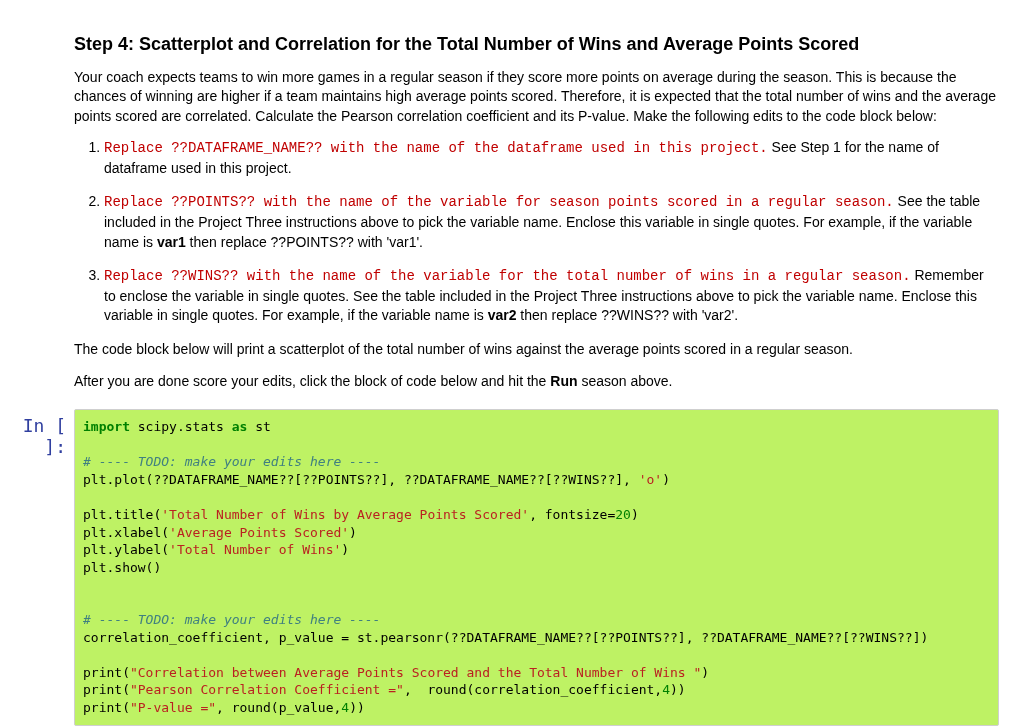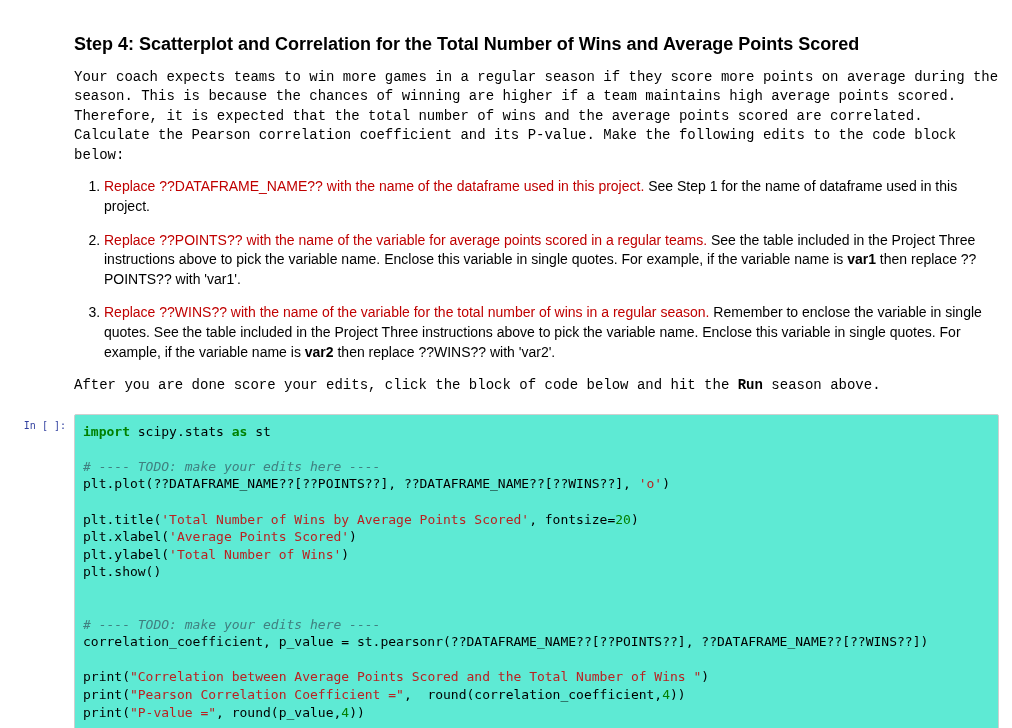--- a/index.html
+++ b/index.html
@@ -21,55 +21,54 @@
     align-items: stretch;
     width: 100%;
     padding: 3px 3px 3px 0;
   }
   .prompt-area {
     width: 74px;
     flex: 0 0 74px;
     text-align: right;
     padding: 6px 8px 0 4px;
     font-family: "Menlo", "Consolas", "DejaVu Sans Mono", monospace;
-    font-size: 10px;
+    font-size: 18px;
     color: #303F9F;
   }
   .content-area {
     flex: 1 1 auto;
     padding-right: 10px;
   }
   .text-cell {
     padding-left: 0;
     line-height: 1.4;
     color: #000;
   }
   .text-cell h3 {
     font-size: 18px;
     font-weight: 700;
     margin: 10px 0 12px 0;
     line-height: 1.25;
   }
   .text-cell p {
     margin: 0 0 12px 0;
-    font-family: Liberation Mono, monospace;
   }
   .text-cell ol {
     margin: 0 0 12px 0;
     padding-left: 30px;
   }
   .text-cell ol li {
     margin-bottom: 14px;
     line-height: 1.4;
   }
-  .red { color: #c00000; }
+  .red { color: #c00000; font-family: Liberation Mono, monospace; }
   .bold { font-weight: 700; margin-top: 29px; }
   .code-cell-input {
     border: 1px solid #cfcfcf;
-    background: #5eead4;
+    background: #bef264;
     border-radius: 2px;
     padding: 8px 8px;
     font-family: "Menlo", "Consolas", "DejaVu Sans Mono", monospace;
     font-size: 13px;
     line-height: 1.35;
     color: #000;
     white-space: pre;
     overflow-x: auto;
   }
   .c-kw { color: #008000; font-weight: 700; }
@@ -83,23 +82,24 @@
 
 <div class="notebook">
 
   <div class="cell">
     <div class="prompt-area"></div>
     <div class="content-area text-cell">
       <h3>Step 4: Scatterplot and Correlation for the Total Number of Wins and Average Points Scored</h3>
       <p>Your coach expects teams to win more games in a regular season if they score more points on average during the season. This is because the chances of winning are higher if a team maintains high average points scored. Therefore, it is expected that the total number of wins and the average points scored are correlated. Calculate the Pearson correlation coefficient and its P-value. Make the following edits to the code block below:</p>
       <ol>
         <li><span class="red">Replace ??DATAFRAME_NAME?? with the name of the dataframe used in this project.</span><span> See Step 1 for the name of dataframe used in this project.</span></li>
-        <li><span class="red">Replace ??POINTS?? with the name of the variable for average points scored in a regular teams.</span><span> See the table included in the Project Three instructions above to pick the variable name. Enclose this variable in single quotes. For example, if the variable name is </span><span class="bold">var1</span><span> then replace ??POINTS?? with 'var1'.</span></li>
+        <li><span class="red">Replace ??POINTS?? with the name of the variable for season points scored in a regular season.</span><span> See the table included in the Project Three instructions above to pick the variable name. Enclose this variable in single quotes. For example, if the variable name is </span><span class="bold">var1</span><span> then replace ??POINTS?? with 'var1'.</span></li>
         <li><span class="red">Replace ??WINS?? with the name of the variable for the total number of wins in a regular season.</span><span> Remember to enclose the variable in single quotes. See the table included in the Project Three instructions above to pick the variable name. Enclose this variable in single quotes. For example, if the variable name is </span><span class="bold">var2</span><span> then replace ??WINS?? with 'var2'.</span></li>
       </ol>
+      <p>The code block below will print a scatterplot of the total number of wins against the average points scored in a regular season.</p>
       <p><span>After you are done score your edits, click the block of code below and hit the </span><span class="bold">Run</span><span> season above.</span></p>
     </div>
   </div>
 
   <div class="cell">
     <div class="prompt-area">In [ ]:</div>
     <div class="content-area">
 <div class="code-cell-input"><span class="c-kw">import</span><span class="c-nm"> scipy.stats </span><span class="c-kw">as</span><span class="c-nm"> st</span>
 
 <span class="c-cm"># ---- TODO: make your edits here ----</span>

